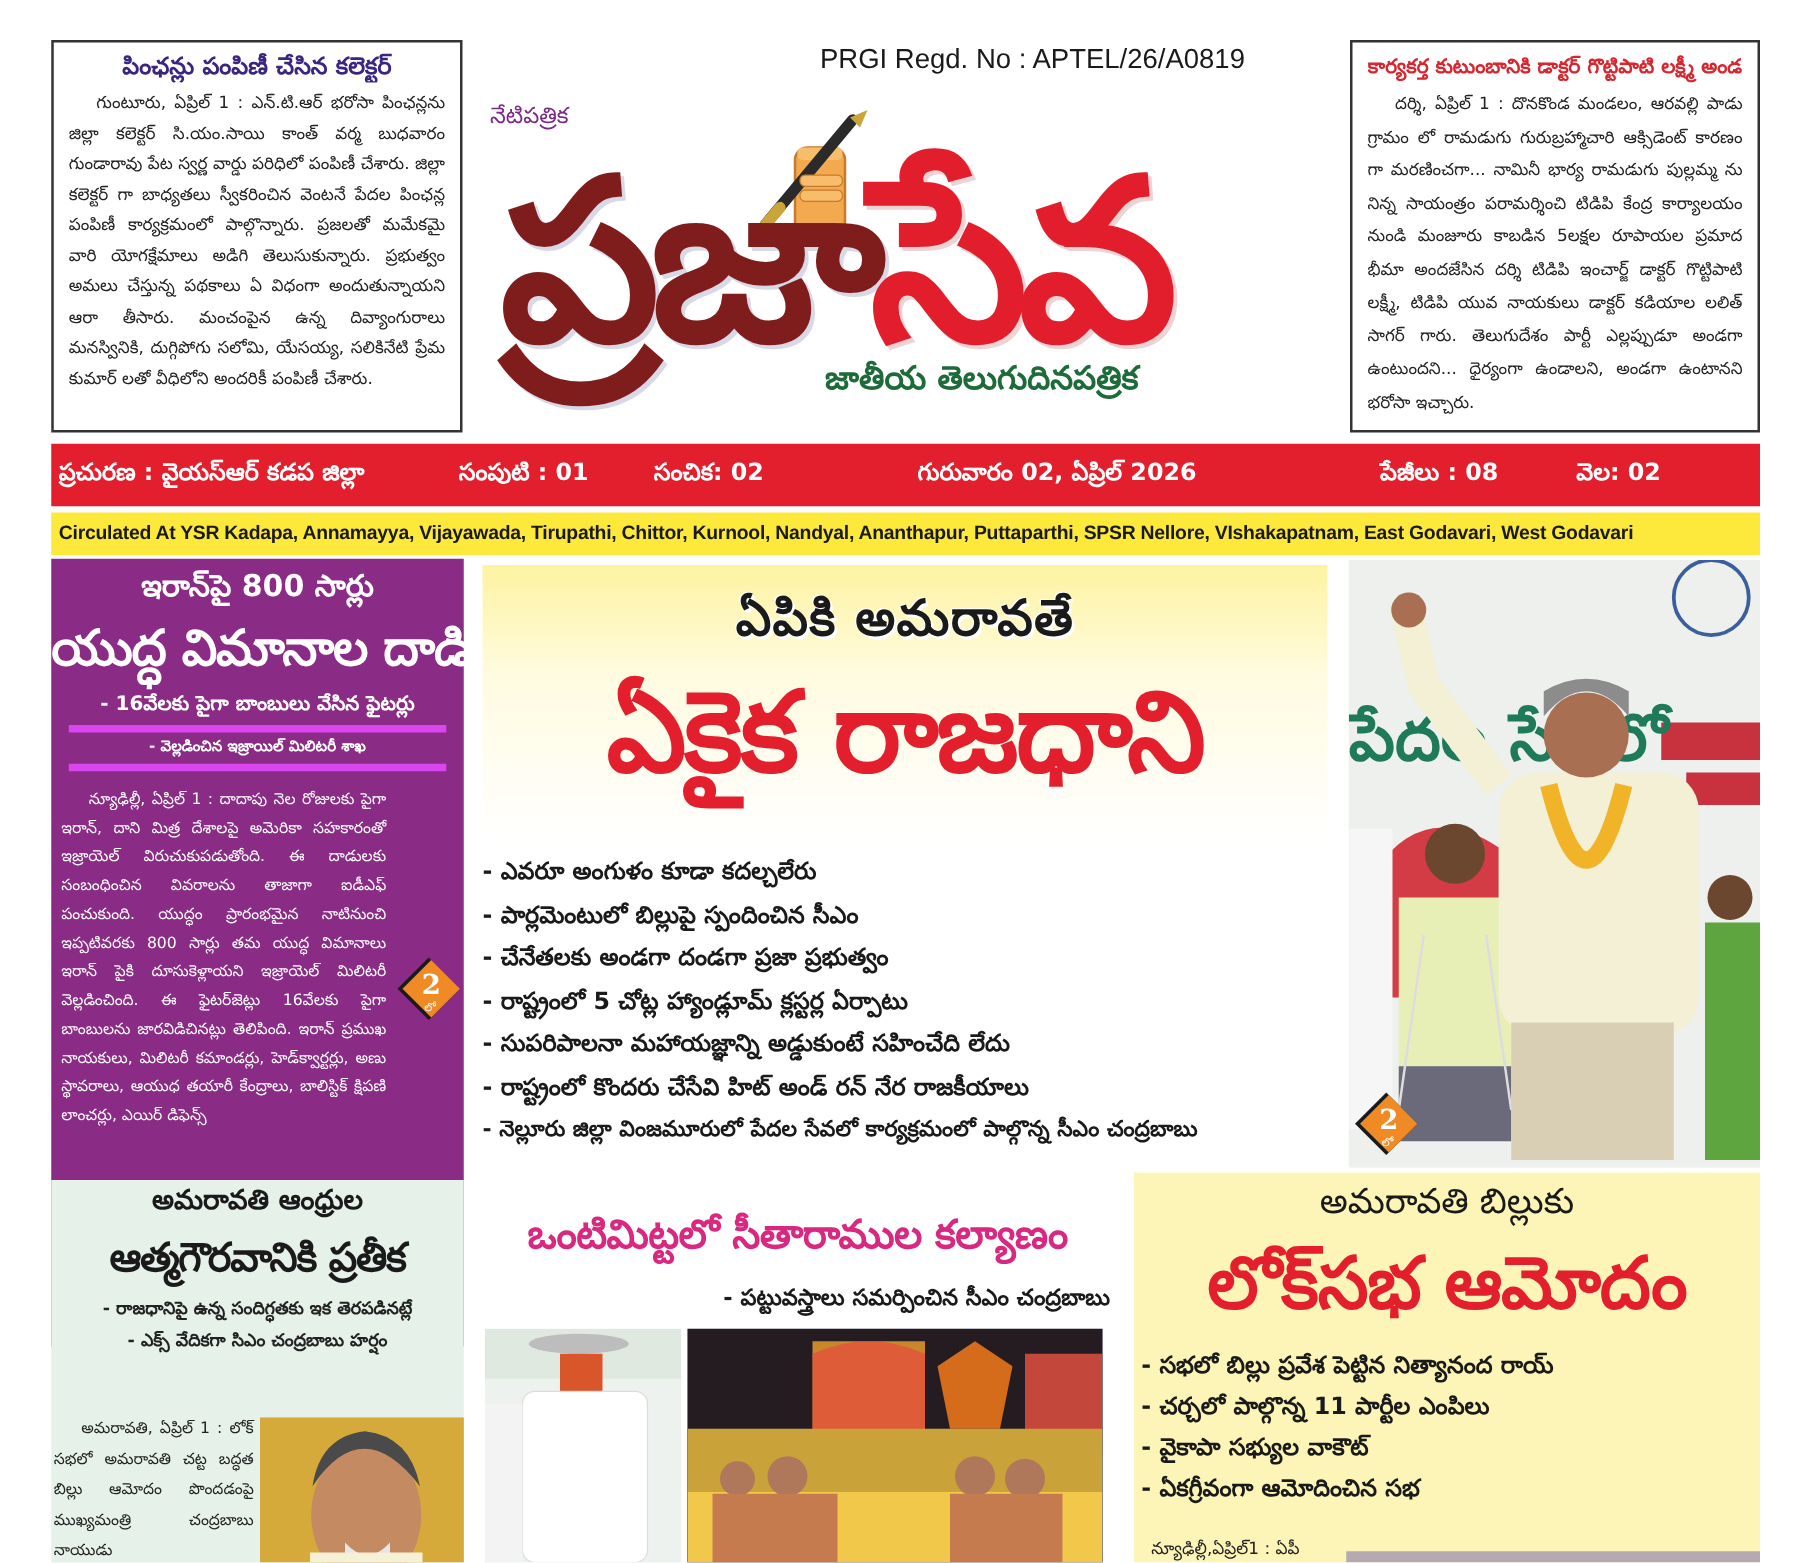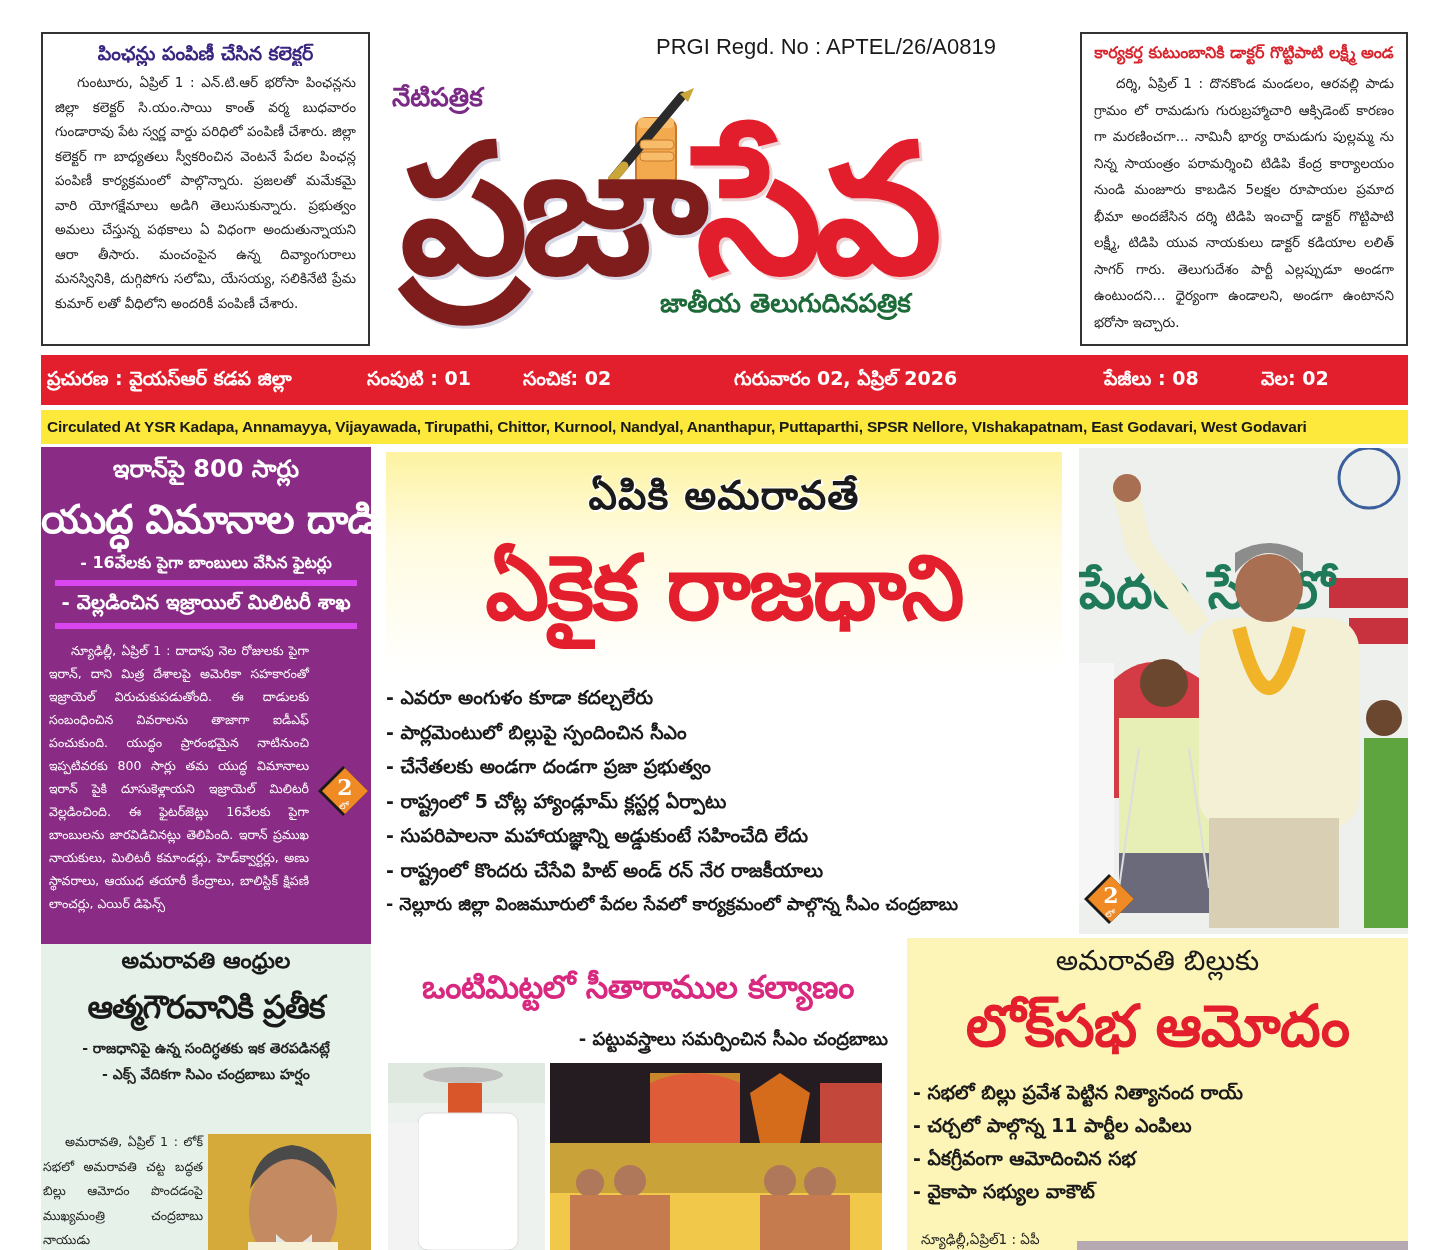--- a/index.html
+++ b/index.html
@@ -8,21 +8,21 @@
 
   .abs { position: absolute; }
 
   
   .topbox { border: 2px solid #333; background: #fff; padding: 6px 12px 6px 12px; }
   .topbox .title { font-weight: bold; font-size: 20px; text-align: center; line-height: 26px; margin-bottom: 4px; white-space: nowrap; overflow: hidden; }
   .topbox .body { font-size: 13.5px; line-height: 24.5px; text-align: justify; text-indent: 22px; }
 
   
   .regd { font-family: "Liberation Sans", sans-serif; font-size: 22px; color: #1a1a1a; white-space: nowrap; }
-  .neti { font-size: 26px; font-weight: bold; color: #7b2a86; }
+  .neti { font-size: 18px; font-weight: normal; color: #7b2a86; }
   .logo-word { font-family: "DejaVu Sans", sans-serif; font-weight: bold; font-size: 180px; line-height: 200px; letter-spacing: -8px; white-space: nowrap; }
   .logo-blue { color: #7f1d1d; text-shadow: 3px 3px 0 #d8d8e6; }
   .logo-red  { color: #e31e2c; text-shadow: 3px 3px 0 #eed3d5; }
   .tagline { font-size: 26px; font-weight: bold; color: #1e6b3a; white-space: nowrap; }
   .pen-hand { width: 90px; height: 110px; }
 
   
   .redbar { background: #e41f2d; color: #fff; display: flex; align-items: center; font-size: 19px; font-weight: bold; }
   .redbar span { white-space: nowrap; }
   .yellowbar { background: #fde93b; color: #1a1a1a; display: flex; align-items: center; font-family: "Liberation Sans", sans-serif; font-weight: bold; font-size: 15.5px; white-space: nowrap; overflow: hidden; padding-left: 6px; letter-spacing: -0.2px; }
@@ -106,21 +106,21 @@
 </div>
 
 <div class="abs yellowbar" style="left:41px; top:410px; width:1367px; height:34px;">
   <span>Circulated At YSR Kadapa, Annamayya, Vijayawada, Tirupathi, Chittor, Kurnool, Nandyal, Ananthapur, Puttaparthi, SPSR Nellore, VIshakapatnam, East Godavari, West Godavari</span>
 </div>
 
 <div class="abs purple" style="left:41px; top:447px; width:330px; height:630px;">
   <div class="kicker">ఇరాన్‌పై 800 సార్లు</div>
   <div class="headline" style="font-size:40px;">యుద్ధ విమానాల దాడి</div>
   <div class="sub" style="font-size:16px;">- 16వేలకు పైగా బాంబులు వేసిన ఫైటర్లు</div>
-  <div class="sub" style="font-size:20px;">- వెల్లడించిన ఇజ్రాయిల్ మిలిటరీ శాఖ</div>
+  <div class="sub" style="font-size:12px;">- వెల్లడించిన ఇజ్రాయిల్ మిలిటరీ శాఖ</div>
   <div class="body" style="padding-right:62px; font-size:12.5px; line-height:23px;">న్యూఢిల్లీ, ఏప్రిల్ 1 : దాదాపు నెల రోజులకు పైగా ఇరాన్, దాని మిత్ర దేశాలపై అమెరికా సహకారంతో ఇజ్రాయెల్ విరుచుకుపడుతోంది. ఈ దాడులకు సంబంధించిన వివరాలను తాజాగా ఐడీఎఫ్ పంచుకుంది. యుద్ధం ప్రారంభమైన నాటినుంచి ఇప్పటివరకు 800 సార్లు తమ యుద్ధ విమానాలు ఇరాన్ పైకి దూసుకెళ్లాయని ఇజ్రాయెల్ మిలిటరీ వెల్లడించింది. ఈ ఫైటర్‌జెట్లు 16వేలకు పైగా బాంబులను జారవిడిచినట్లు తెలిపింది. ఇరాన్ ప్రముఖ నాయకులు, మిలిటరీ కమాండర్లు, హెడ్‌క్వార్టర్లు, అణు స్థావరాలు, ఆయుధ తయారీ కేంద్రాలు, బాలిస్టిక్ క్షిపణి లాంచర్లు, ఎయిర్ డిఫెన్స్</div>
   <svg class="abs badge2" style="left:276px; top:318px;" viewBox="0 0 52 52">
     <polygon points="26,1 51,26 26,51 1,26" fill="#1a1a1a"></polygon>
     <polygon points="28,3 51,26 28,49 5,26" fill="#f08a24"></polygon>
     <text x="28" y="30" text-anchor="middle" font-family="DejaVu Serif, serif" font-weight="bold" font-size="22" fill="#fff">2</text>
     <text x="27" y="44" text-anchor="middle" font-family="DejaVu Sans, sans-serif" font-size="9" fill="#fff">లో</text>
   </svg>
 </div>
 
 <div class="abs lead-head" style="left:386px; top:452px; width:676px; height:222px;">
@@ -217,18 +217,18 @@
     <rect x="210" y="132" width="90" height="55" fill="#c67b4f"></rect>
   </svg>
 </div>
 
 <div class="abs cream" style="left:907px; top:938px; width:501px; height:312px;">
   <div class="kicker">అమరావతి బిల్లుకు</div>
   <div class="headline">లోక్‌సభ ఆమోదం</div>
   <ul class="bullets" style="padding-left:6px; margin-top:8px;">
     <li>- సభలో బిల్లు ప్రవేశ పెట్టిన నిత్యానంద రాయ్</li>
     <li>- చర్చలో పాల్గొన్న 11 పార్టీల ఎంపిలు</li>
+    <li>- వైకాపా సభ్యుల వాకౌట్</li>
     <li>- ఏకగ్రీవంగా ఆమోదించిన సభ</li>
-    <li>- వైకాపా సభ్యుల వాకౌట్</li>
   </ul>
   <div class="body" style="position:absolute; left:14px; top:290px; width:160px; white-space:nowrap;">న్యూఢిల్లీ,ఏప్రిల్1 : ఏపీ</div>
   <div class="abs photo" style="left:170px; top:303px; width:331px; height:9px; background:#b7a9b2;"></div>
 </div>
 
 </body></html>

